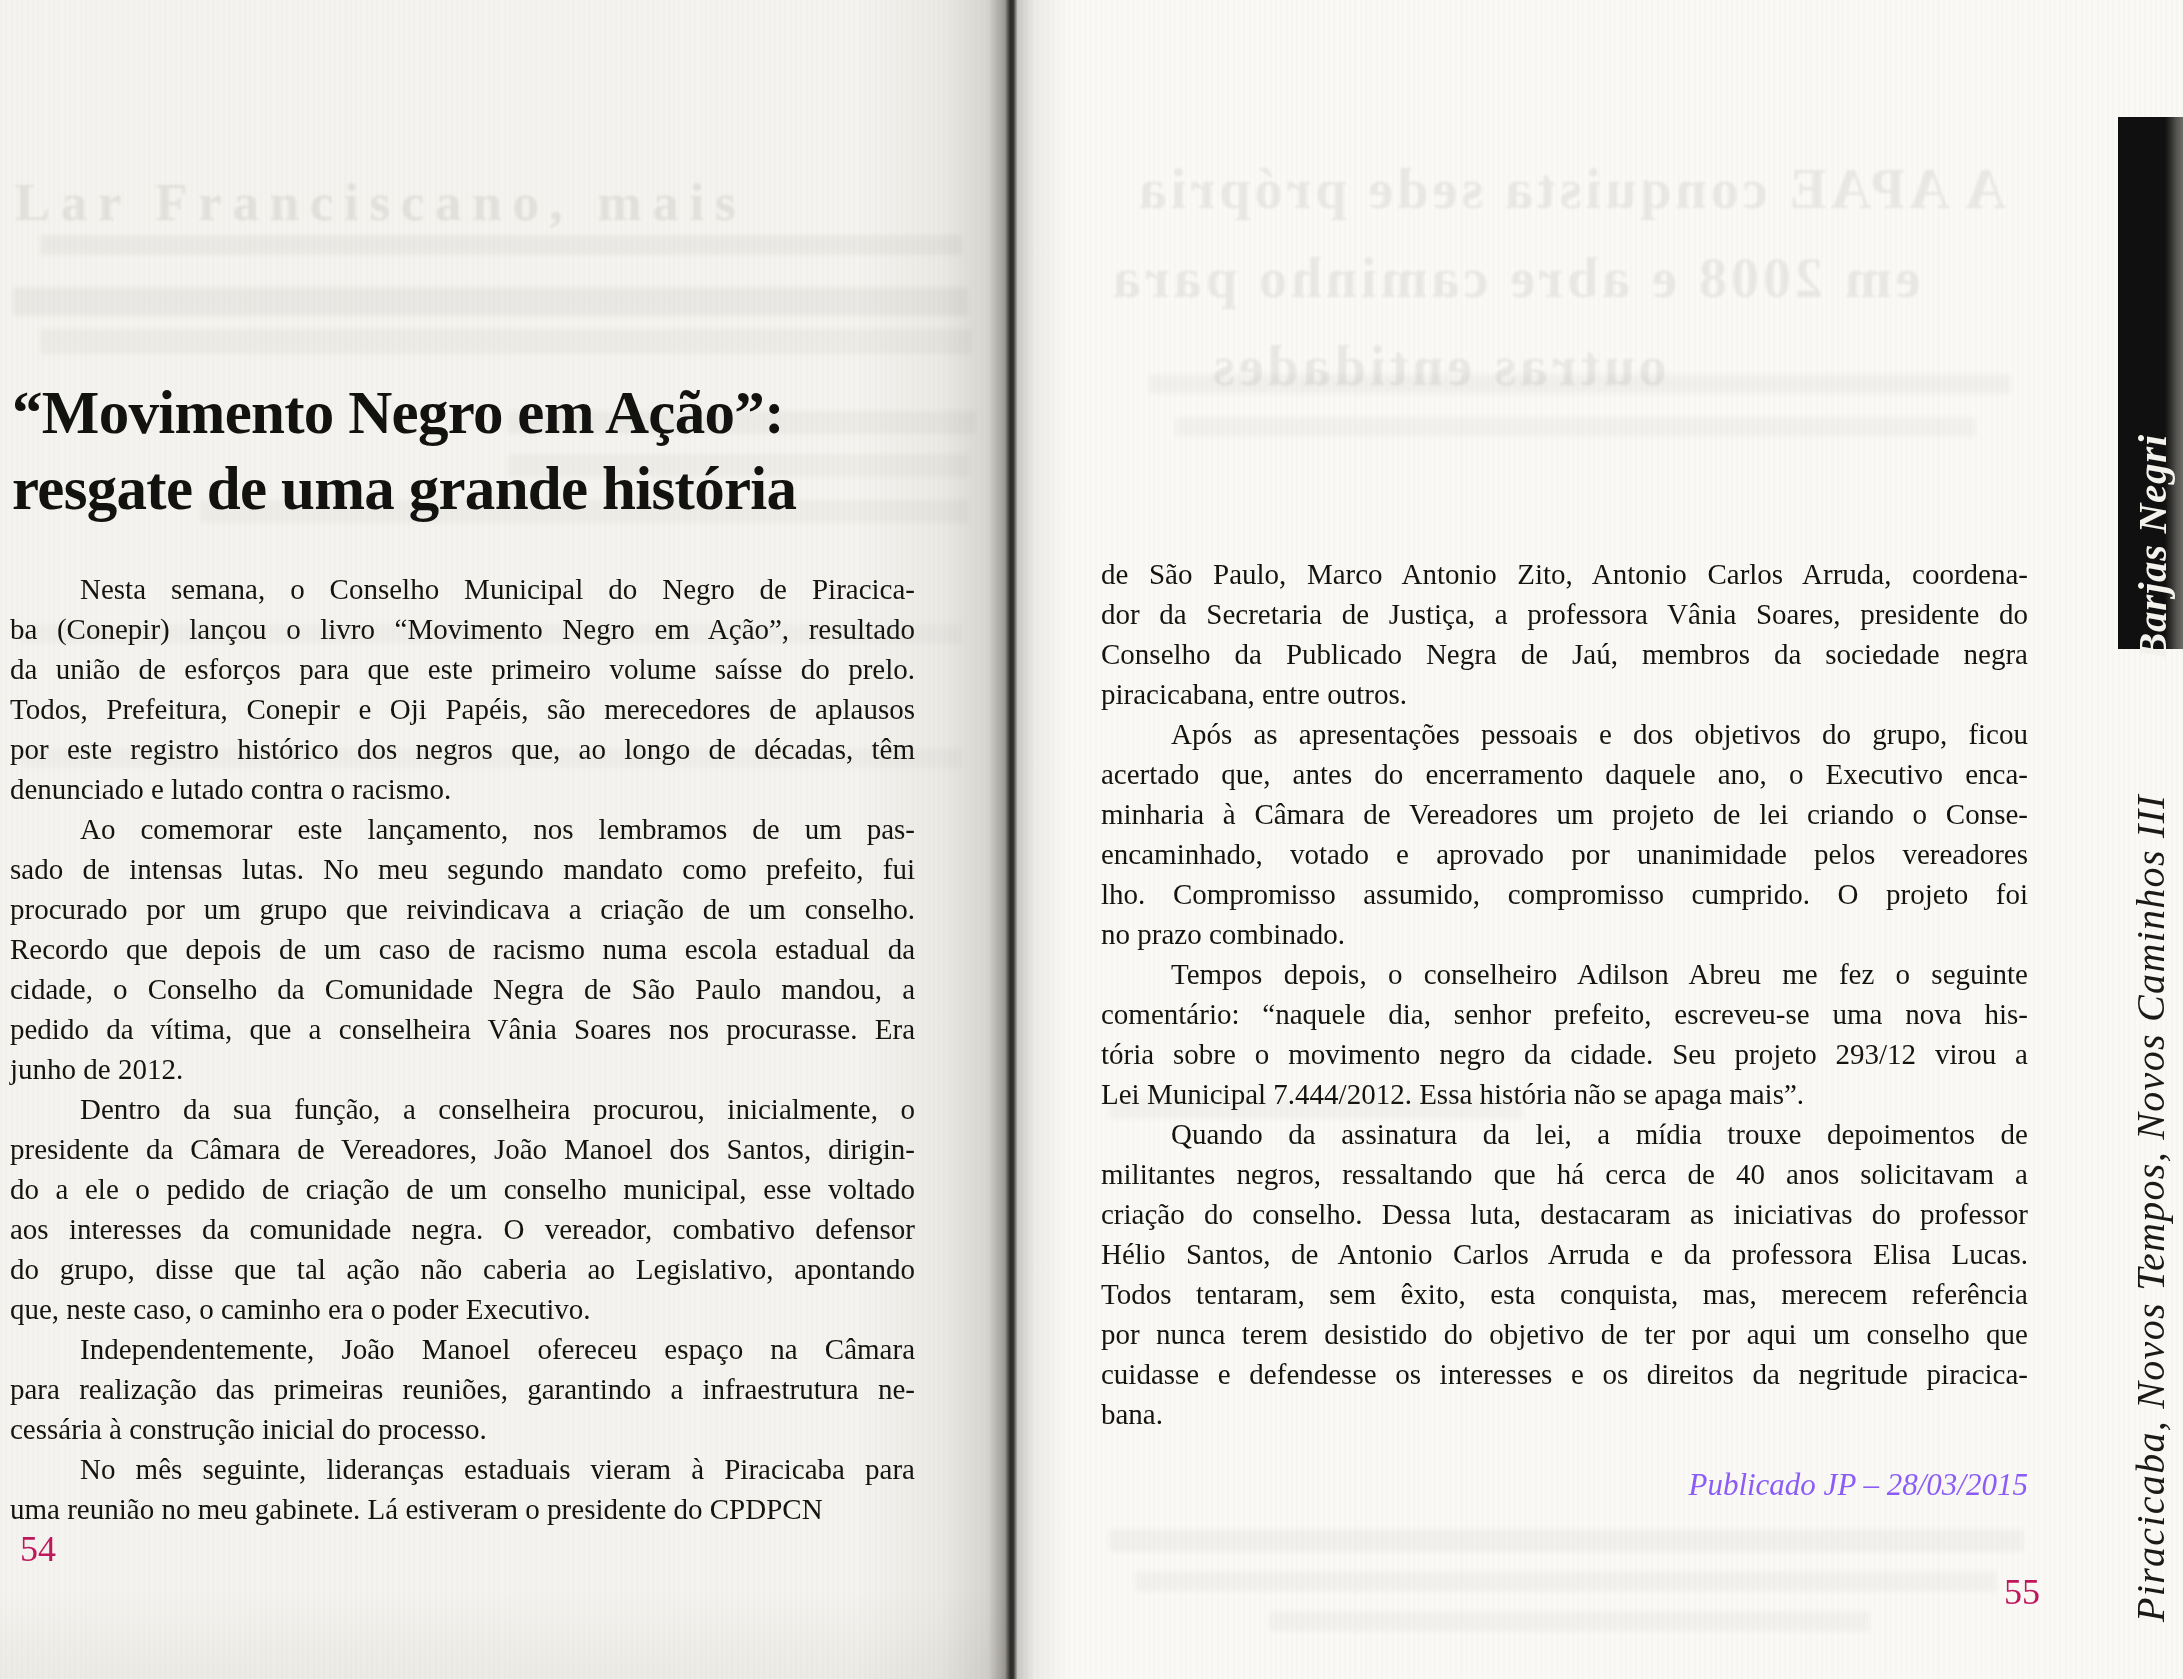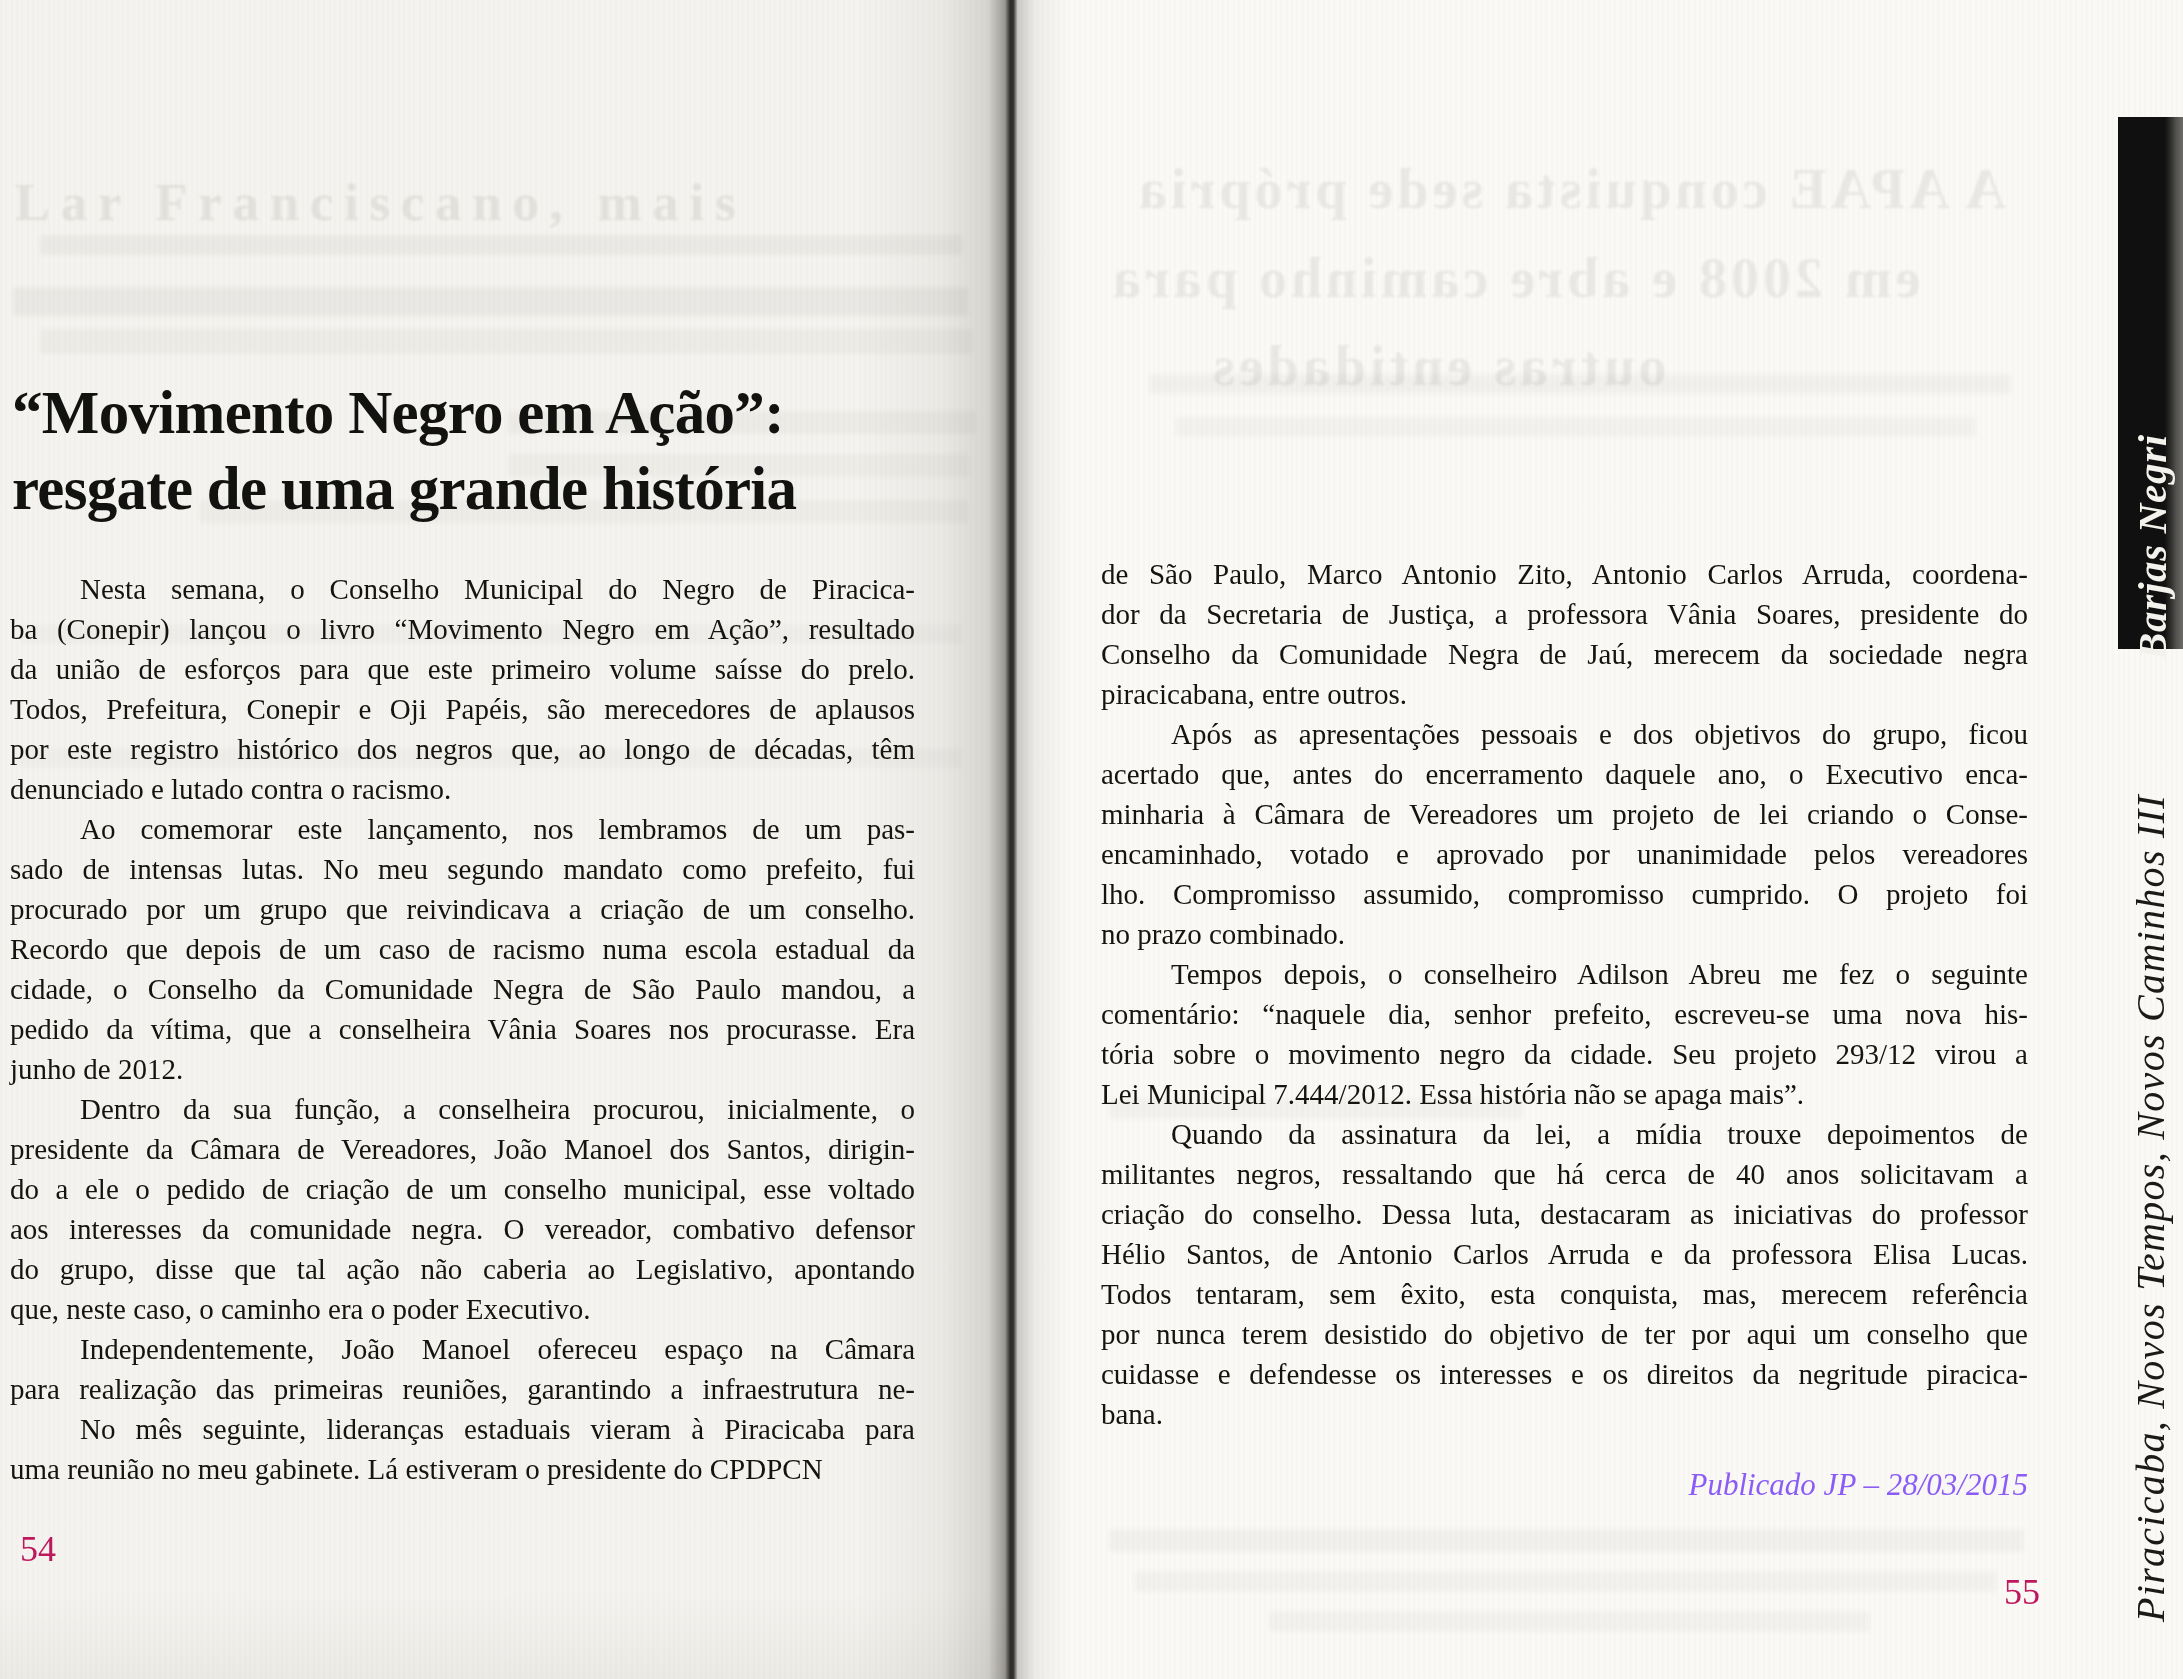--- a/index.html
+++ b/index.html
@@ -122,32 +122,33 @@
       <div class="line just">pedido da vítima, que a conselheira Vânia Soares nos procurasse. Era</div>
       <div class="line">junho de 2012.</div>
       <div class="line indent just">Dentro da sua função, a conselheira procurou, inicialmente, o</div>
       <div class="line just">presidente da Câmara de Vereadores, João Manoel dos Santos, dirigin-</div>
       <div class="line just">do a ele o pedido de criação de um conselho municipal, esse voltado</div>
       <div class="line just">aos interesses da comunidade negra. O vereador, combativo defensor</div>
       <div class="line just">do grupo, disse que tal ação não caberia ao Legislativo, apontando</div>
       <div class="line">que, neste caso, o caminho era o poder Executivo.</div>
       <div class="line indent just">Independentemente, João Manoel ofereceu espaço na Câmara</div>
       <div class="line just">para realização das primeiras reuniões, garantindo a infraestrutura ne-</div>
+      <div class="line">cessária à construção inicial do processo.</div>
       <div class="line indent just">No mês seguinte, lideranças estaduais vieram à Piracicaba para</div>
       <div class="line">uma reunião no meu gabinete. Lá estiveram o presidente do CPDPCN</div>
     </div>
   <div class="pgnum" id="pgnum-left">54</div>
 
   <div id="gutter"></div>
 
   <section class="page" style="left:1010px;width:1322px;background:transparent;">
     <div class="body-col" id="right-body">
         <div class="line just">de São Paulo, Marco Antonio Zito, Antonio Carlos Arruda, coordena-</div>
         <div class="line just">dor da Secretaria de Justiça, a professora Vânia Soares, presidente do</div>
-        <div class="line just">Conselho da Comunidade Negra de Jaú, merecem da sociedade negra</div>
+        <div class="line just">Conselho da Publicado Negra de Jaú, membros da sociedade negra</div>
         <div class="line">piracicabana, entre outros.</div>
         <div class="line indent just">Após as apresentações pessoais e dos objetivos do grupo, ficou</div>
         <div class="line just">acertado que, antes do encerramento daquele ano, o Executivo enca-</div>
         <div class="line just">minharia à Câmara de Vereadores um projeto de lei criando o Conse-</div>
         <div class="line just">encaminhado, votado e aprovado por unanimidade pelos vereadores</div>
         <div class="line just">lho. Compromisso assumido, compromisso cumprido. O projeto foi</div>
         <div class="line">no prazo combinado.</div>
         <div class="line indent just">Tempos depois, o conselheiro Adilson Abreu me fez o seguinte</div>
         <div class="line just">comentário: “naquele dia, senhor prefeito, escreveu-se uma nova his-</div>
         <div class="line just">tória sobre o movimento negro da cidade. Seu projeto 293/12 virou a</div>

